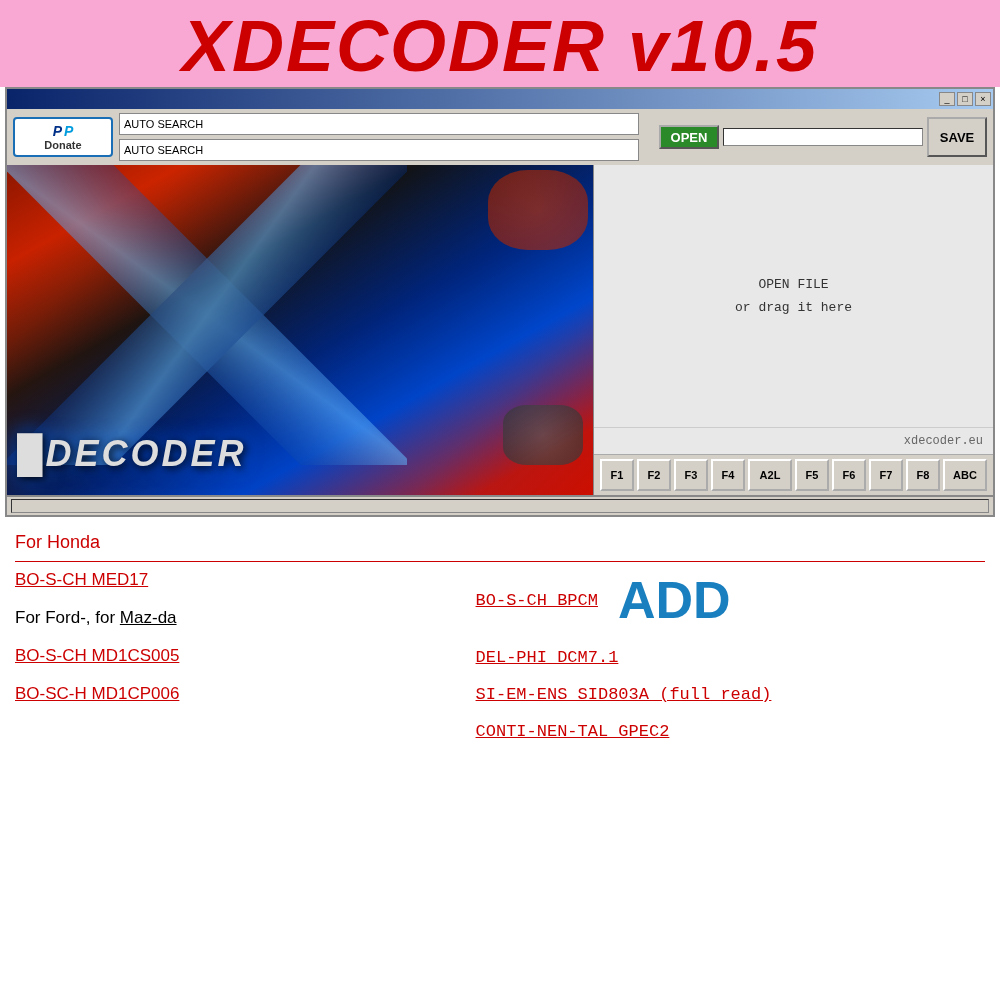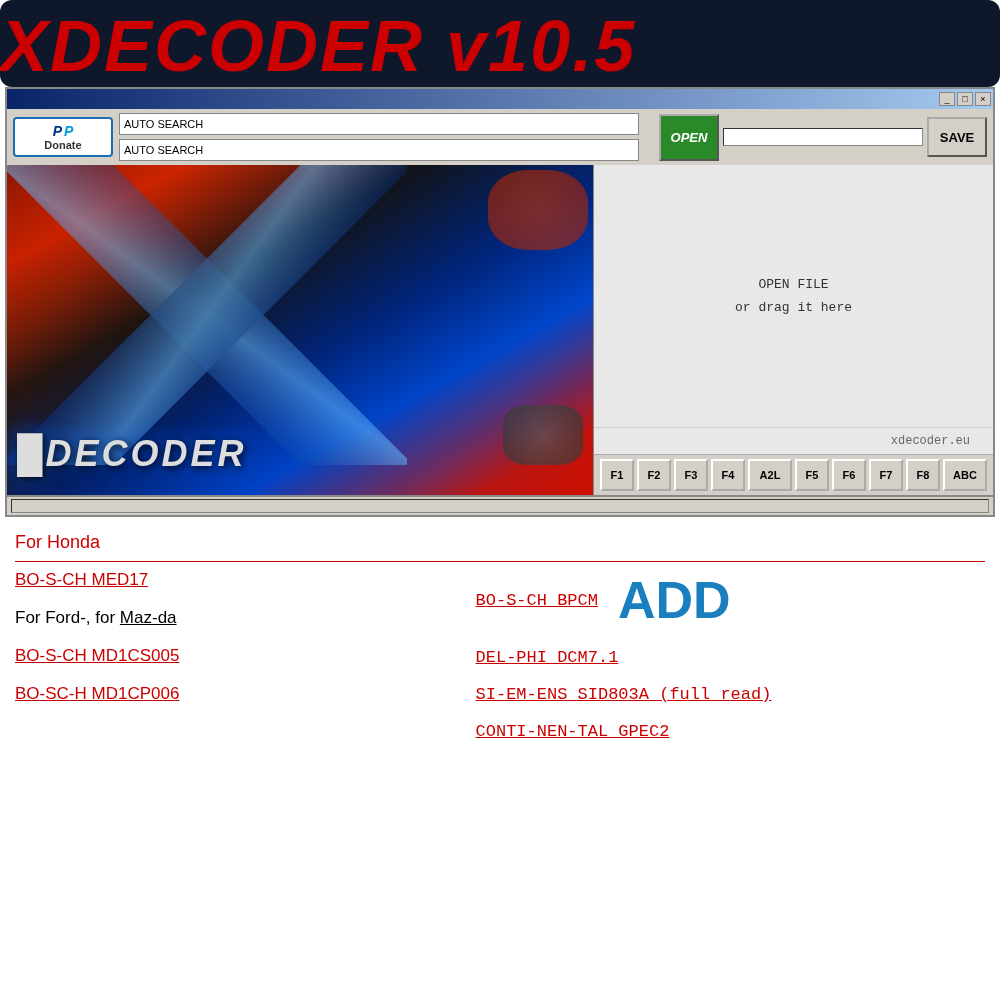--- a/index.html
+++ b/index.html
@@ -7,24 +7,23 @@
       width: 1000px;
       height: 1000px;
       background: #ffffff;
       font-family: Arial, sans-serif;
       overflow: hidden;
       position: relative;
     }
 
     
     #title-area {
-      text-align: left;
+      text-align: center;
       padding: 10px 0 5px 0;
-      background: #0f172a;
-      border-radius: 12px;
+      background: #f9a8d4;
     }
     #title-area h1 {
       font-size: 72px;
       font-weight: 900;
       color: #cc0000;
       font-style: italic;
       letter-spacing: 2px;
       line-height: 1;
     }
 
@@ -129,31 +128,30 @@
       gap: 4px;
       align-items: flex-end;
     }
     #top-right-row {
       display: flex;
       align-items: center;
       gap: 4px;
     }
     #open-btn {
       width: 60px;
-      height: 47px;
+      height: 24px;
       background: #2a8a2a;
       border: 2px outset #aaa;
       color: #fff;
       font-weight: bold;
       font-size: 13px;
       cursor: pointer;
       display: flex;
       align-items: center;
       justify-content: center;
-      font-style: italic;
     }
     #file-input-box {
       width: 200px;
       height: 18px;
       background: #fff;
       border: 1px inset #888;
     }
     #save-btn {
       width: 60px;
       height: 40px;
@@ -220,21 +218,21 @@
       flex-direction: column;
       align-items: center;
       justify-content: center;
       font-family: 'Courier New', monospace;
       font-size: 13px;
       color: #333;
       line-height: 1.8;
       border: none;
     }
     #website-label {
-      padding: 6px 23px;
+      padding: 6px 10px;
       font-family: 'Courier New', monospace;
       font-size: 12px;
       color: #666;
       text-align: right;
       border-top: 1px solid #ccc;
     }
 
     
     #fn-buttons {
       display: flex;

